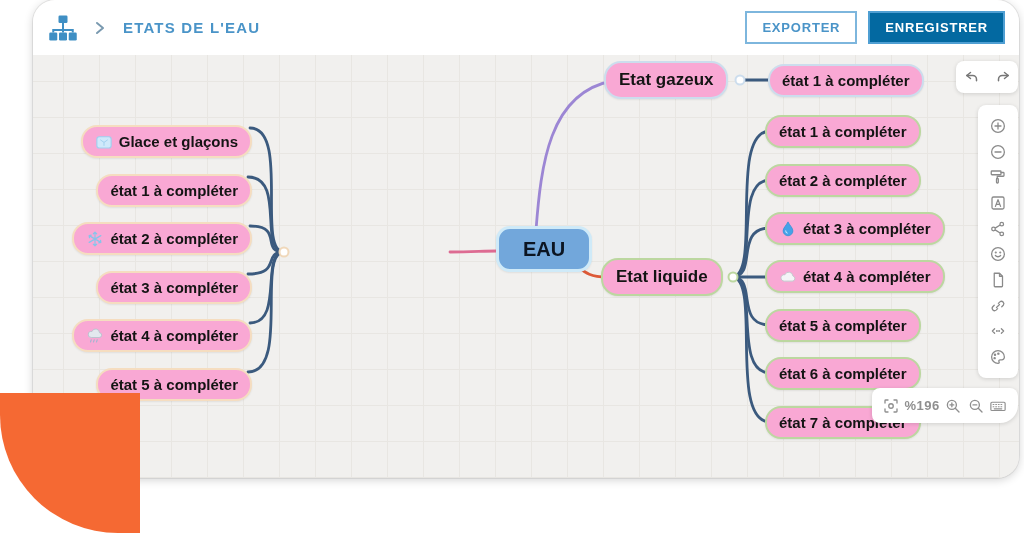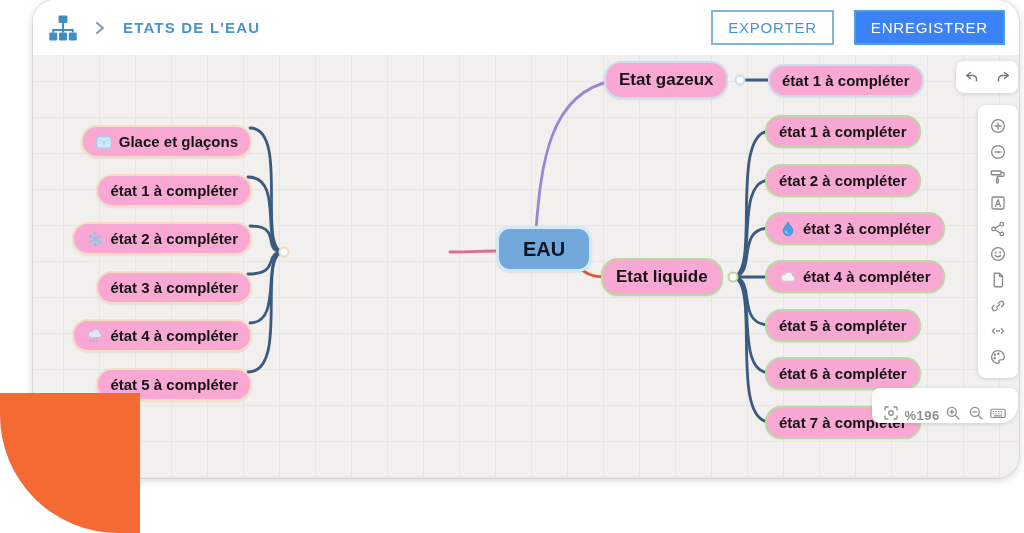--- a/index.html
+++ b/index.html
@@ -14,23 +14,23 @@
     overflow:hidden;
   }
   .topbar {
     position:absolute; left:0; top:0; right:0; height:55px; background:#ffffff;
     display:flex; align-items:center; padding:0 14px; gap:10px; z-index:6;
   }
   .logo { width:32px; height:30px; flex:0 0 auto; }
   .crumb-chevron { width:10px; height:14px; margin-left:6px; }
   .crumb-title { color:#4a94c8; font-weight:bold; font-size:15px; letter-spacing:1.2px; margin-left:8px; }
   .topbar-spacer { flex:1; }
-  .btn { font-weight:normal; font-size:15px; letter-spacing:.8px; border-radius:0; padding:7px 15px; cursor:pointer; }
+  .btn { font-weight:bold; font-size:13px; letter-spacing:.8px; border-radius:0; padding:7px 15px; cursor:pointer; }
   .btn-outline { color:#4a94c8; background:#fff; border:2px solid #7db6dd; }
-  .btn-filled { color:#ffffff; background:#3b82f6; border:2px solid #4f9fd3; margin-left:10px; }
+  .btn-filled { color:#ffffff; background:#0369a1; border:2px solid #4f9fd3; margin-left:1px; }
 
   
   .canvas {
     position:absolute; left:0; top:55px; right:0; bottom:0;
     background-color:#f1f0ee;
     background-image:
       linear-gradient(#e8e6e2 1px, transparent 1px),
       linear-gradient(90deg, #e8e6e2 1px, transparent 1px);
     background-size:36px 36px;
     background-position:-6px -10px;
@@ -57,21 +57,21 @@
   }
   .node .nicon { display:inline-flex; width:18px; height:18px; flex:0 0 auto; }
 
   
   .panel { position:absolute; background:#ffffff; border-radius:8px; box-shadow:0 1px 4px rgba(0,0,0,.14); z-index:5; }
   .undoredo { left:923px; top:61px; width:62px; height:32px; display:flex; align-items:center; justify-content:space-around; }
   .sidebar { left:945px; top:105px; width:40px; height:273px; display:flex; flex-direction:column; align-items:center; justify-content:space-around; padding:8px 0; }
   .toolbtn { width:20px; height:20px; display:flex; align-items:center; justify-content:center; cursor:pointer; }
   .statusbar {
     left:839px; top:388px; width:146px; height:35px; border-radius:8px 8px 18px 8px;
-    display:flex; align-items:flex-end; justify-content:space-around; padding:0 8px;
+    display:flex; align-items:center; justify-content:space-around; padding:0 8px;
   }
   .zoomtext { color:#8f8f8f; font-size:13px; font-weight:bold; letter-spacing:.5px; }
 
   
   .orange-shape {
     position:absolute; left:0; top:393px; width:140px; height:140px;
     background:#f5693364; background:#f56933;
     border-bottom-left-radius:118px; z-index:50;
   }
 </style>

